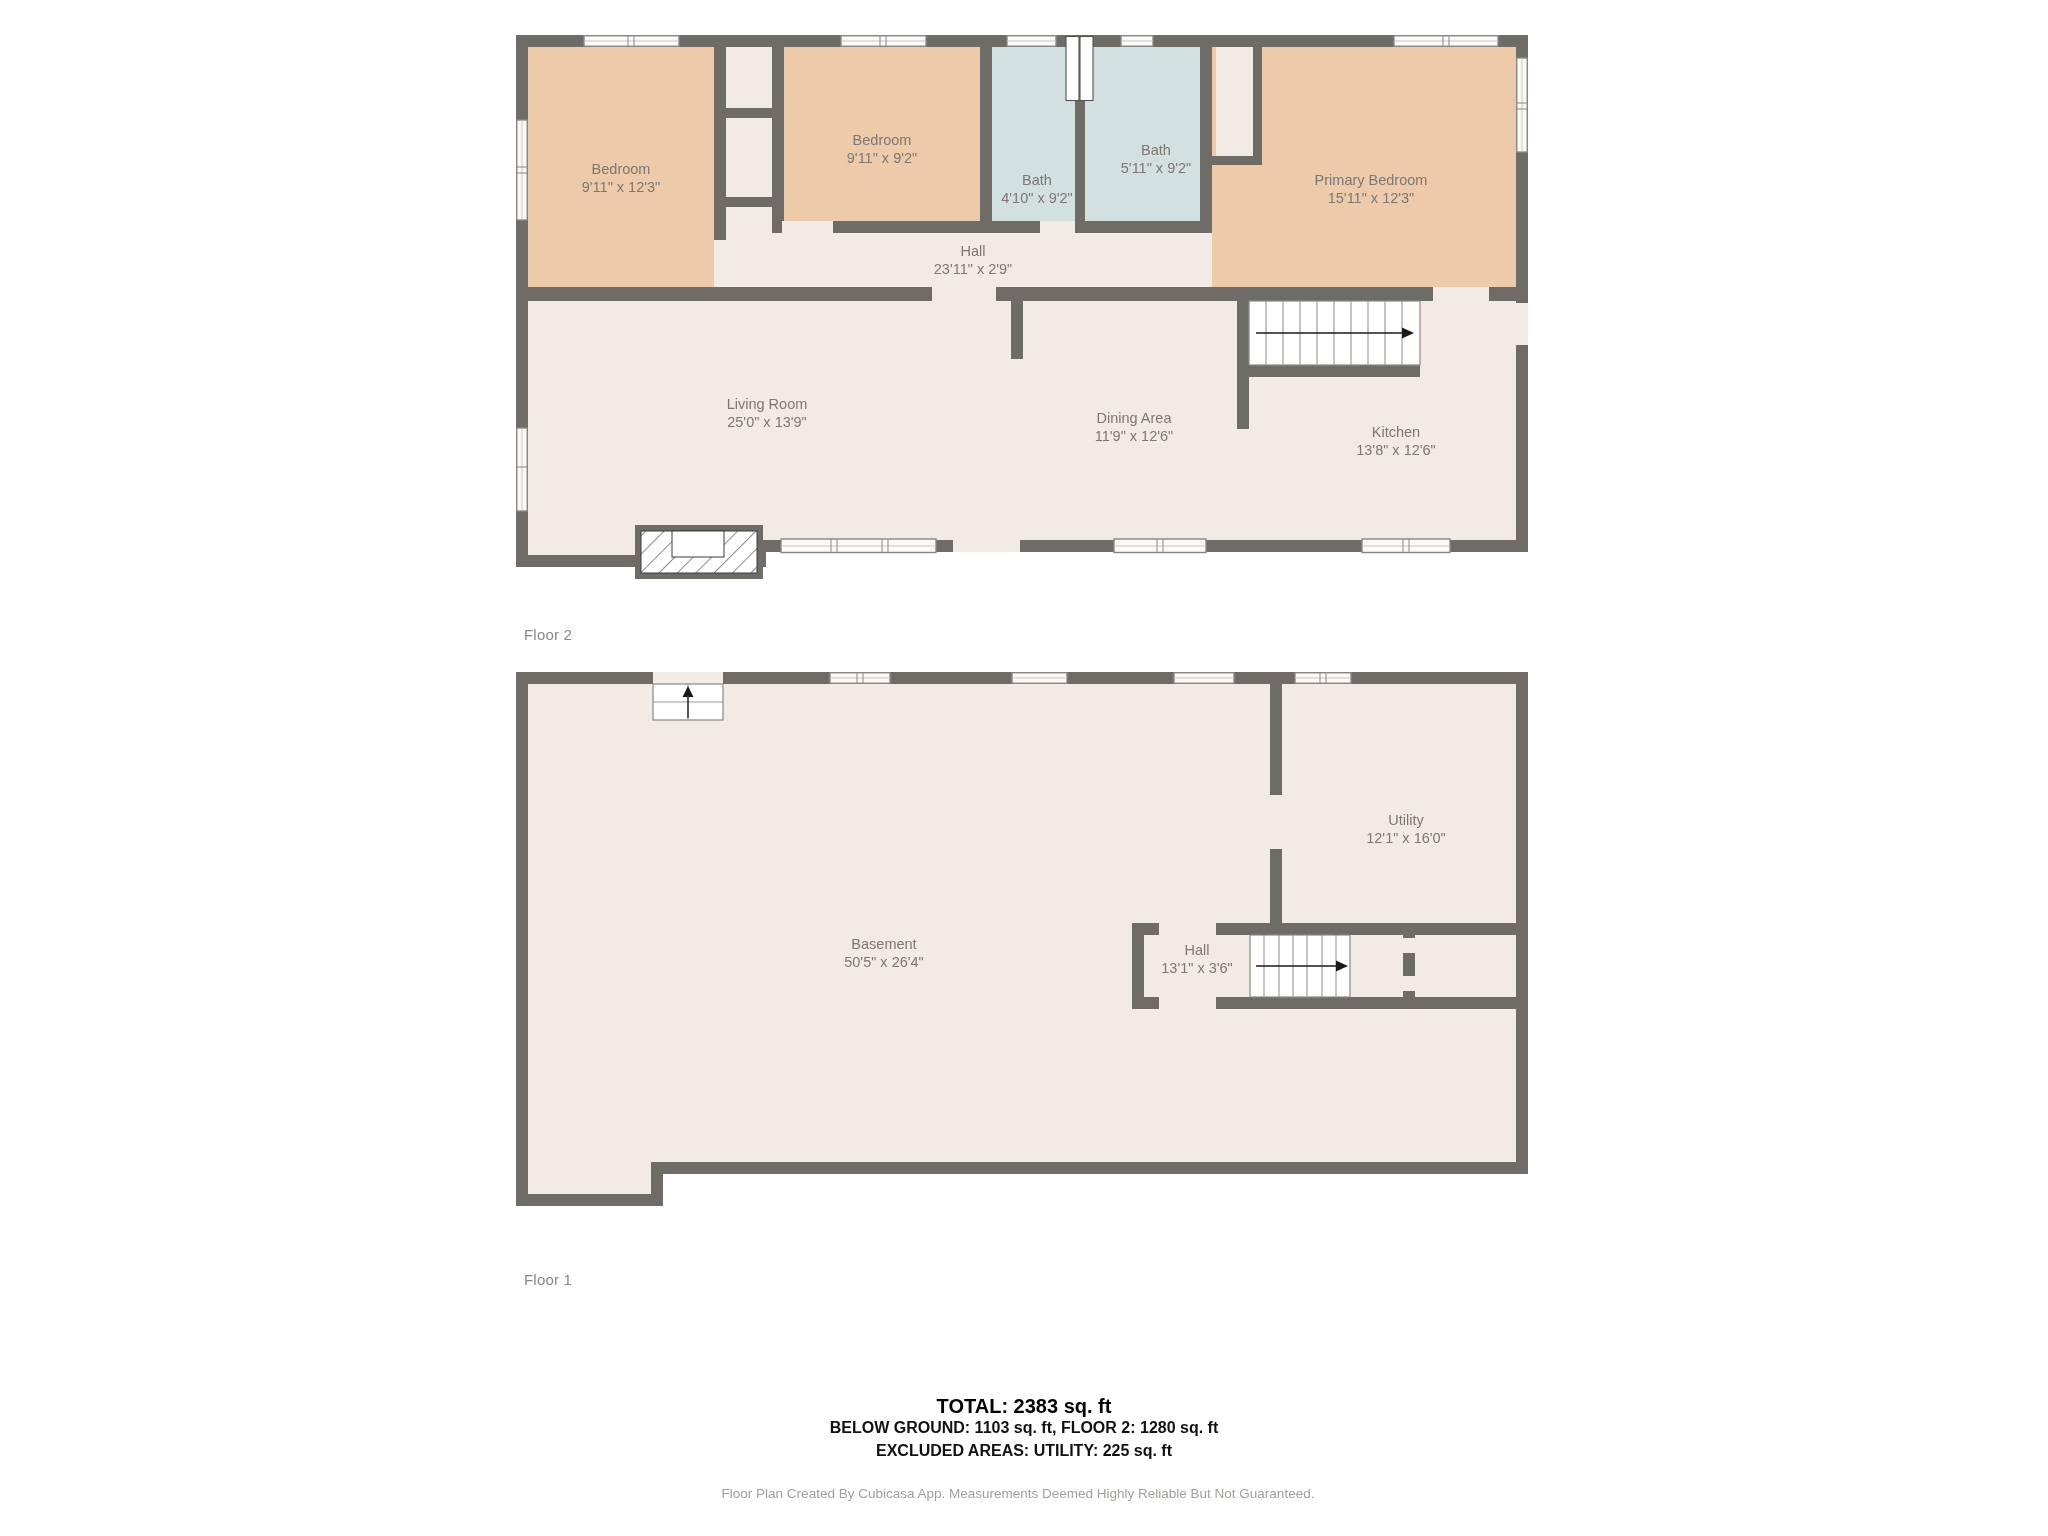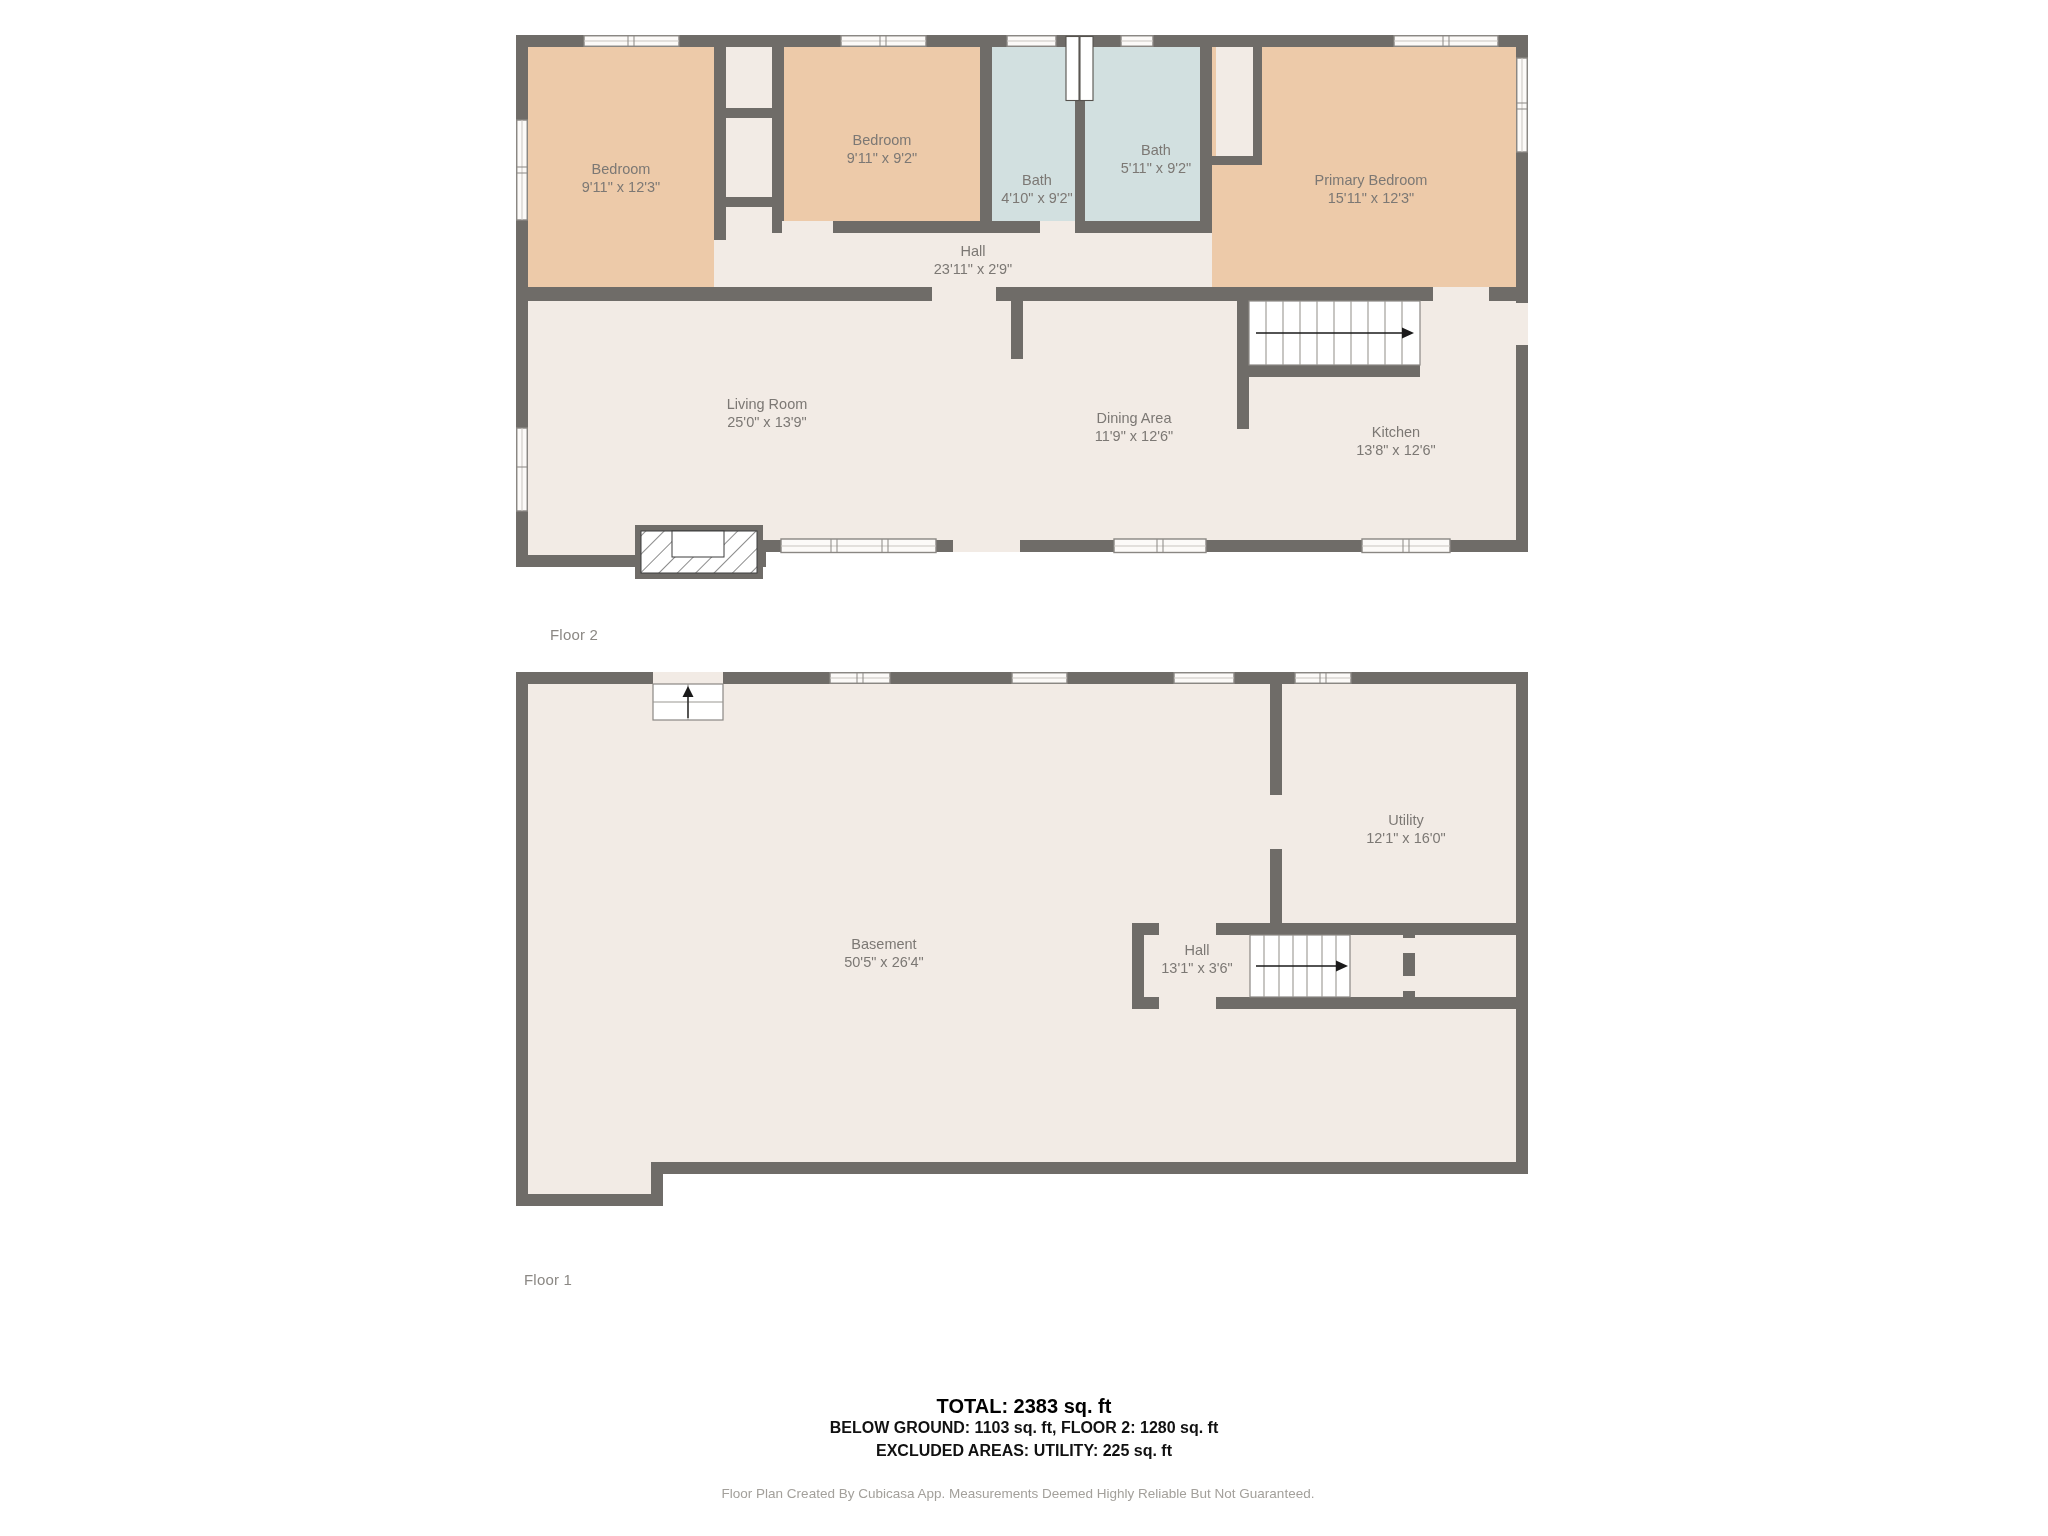--- a/index.html
+++ b/index.html
@@ -196,21 +196,21 @@
     <text x="457" y="239">23'11" x 2'9"</text>
     <text x="251" y="374">Living Room</text>
     <text x="251" y="392">25'0" x 13'9"</text>
     <text x="618" y="388">Dining Area</text>
     <text x="618" y="406">11'9" x 12'6"</text>
     <text x="880" y="402">Kitchen</text>
     <text x="880" y="420">13'8" x 12'6"</text>
   </g>
 </svg>
 
-<div class="floor-title" style="left:524px;top:626px;margin-left:26px;">Floor 2</div>
+<div class="floor-title" style="left:524px;top:626px;">Floor 2</div>
 
 <svg class="plan" style="left:516px;top:672px;" width="1012" height="535" viewBox="0 0 1012 535">
 
   <g>
     <rect class="floorfill" x="12" y="12" width="988" height="478"></rect>
     <rect class="floorfill" x="12" y="490" width="135" height="32"></rect>
   </g>
 
   <g class="wall">
     <rect x="0" y="0" width="1012" height="12"></rect>

